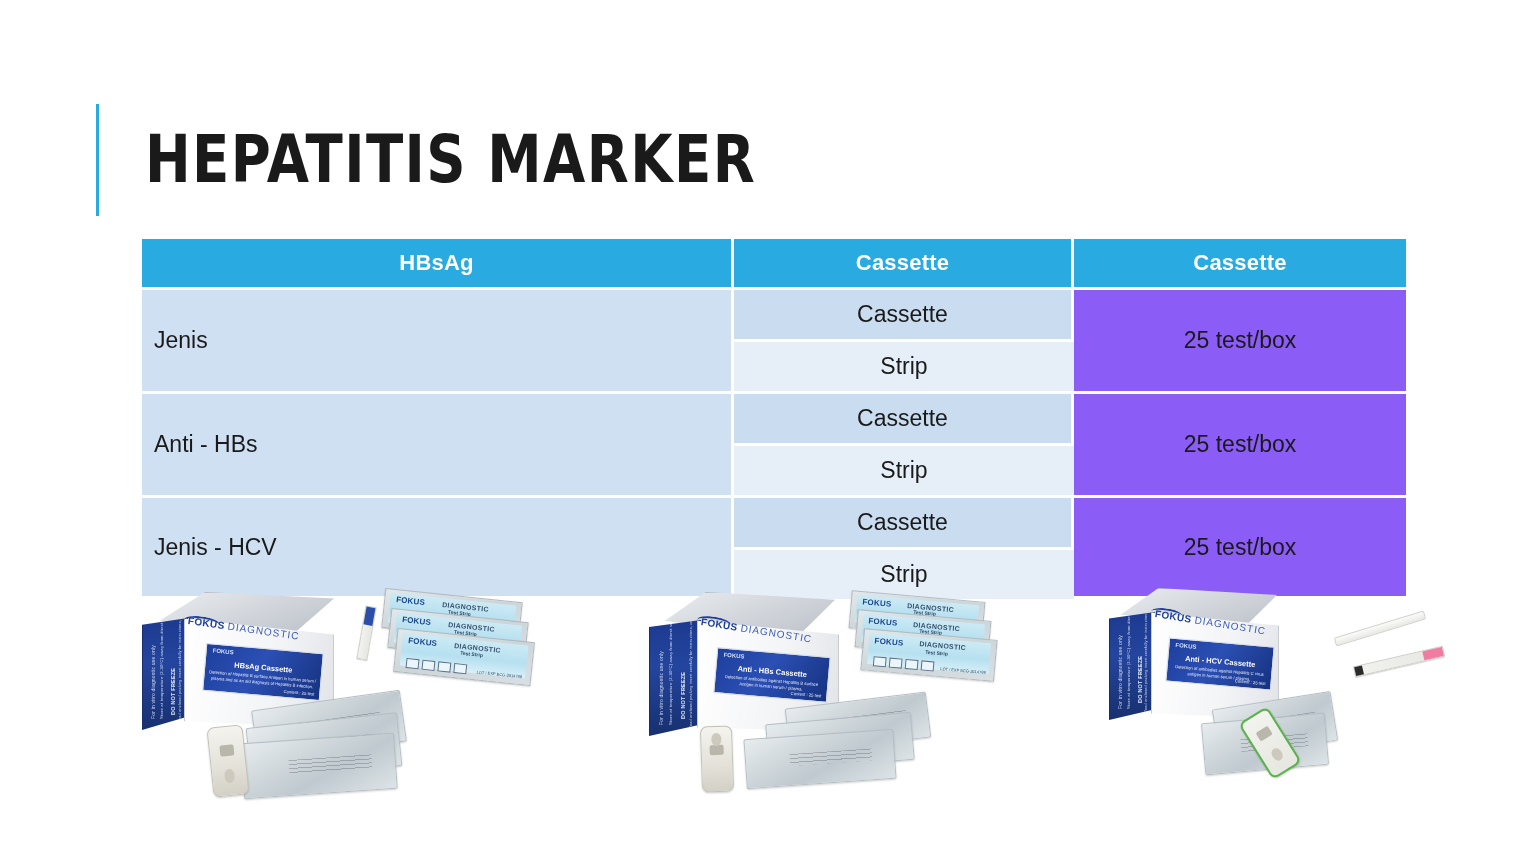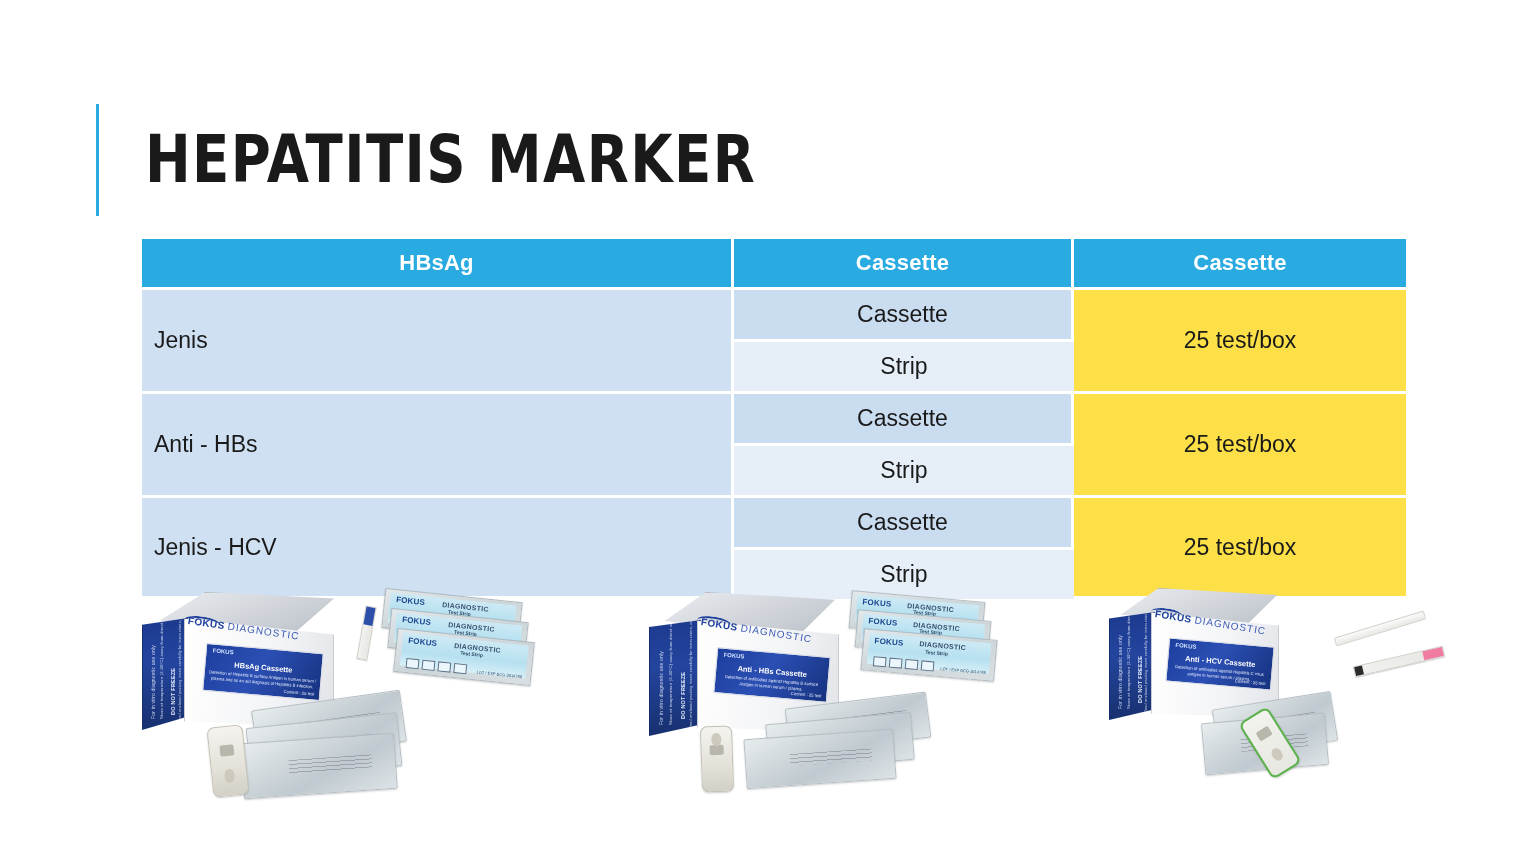--- a/index.html
+++ b/index.html
@@ -97,21 +97,21 @@
     text-align: left;
     height: 94px;
   }
   td.kemasan {
     text-align: center;
     height: 47px;
   }
   td.kemasan.shade-a { background: #C9DCF0; }
   td.kemasan.shade-b { background: #E6EFF8; }
   td.qty {
-    background: #fde047;
+    background: #8b5cf6;
     text-align: center;
     height: 94px;
   }
 
   
   .photos {
     position: absolute;
     left: 0;
     top: 578px;
     width: 1536px;

